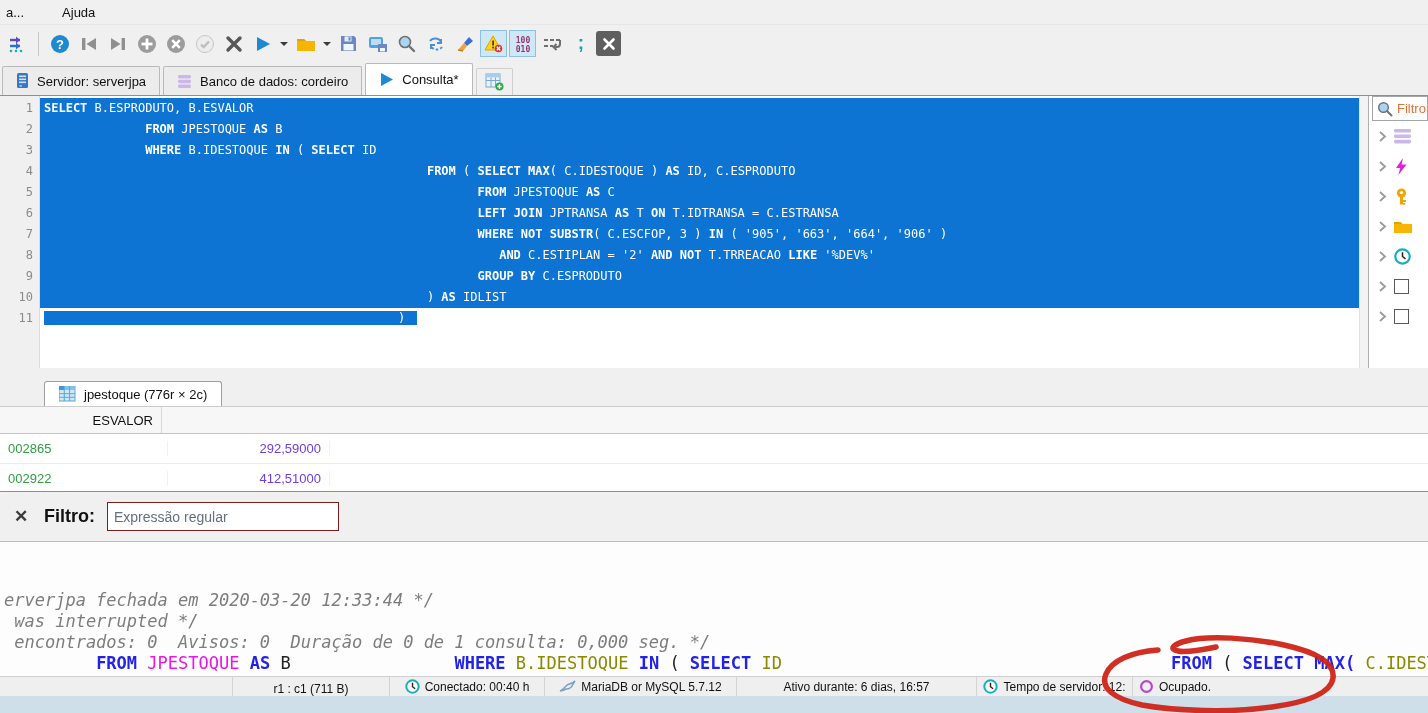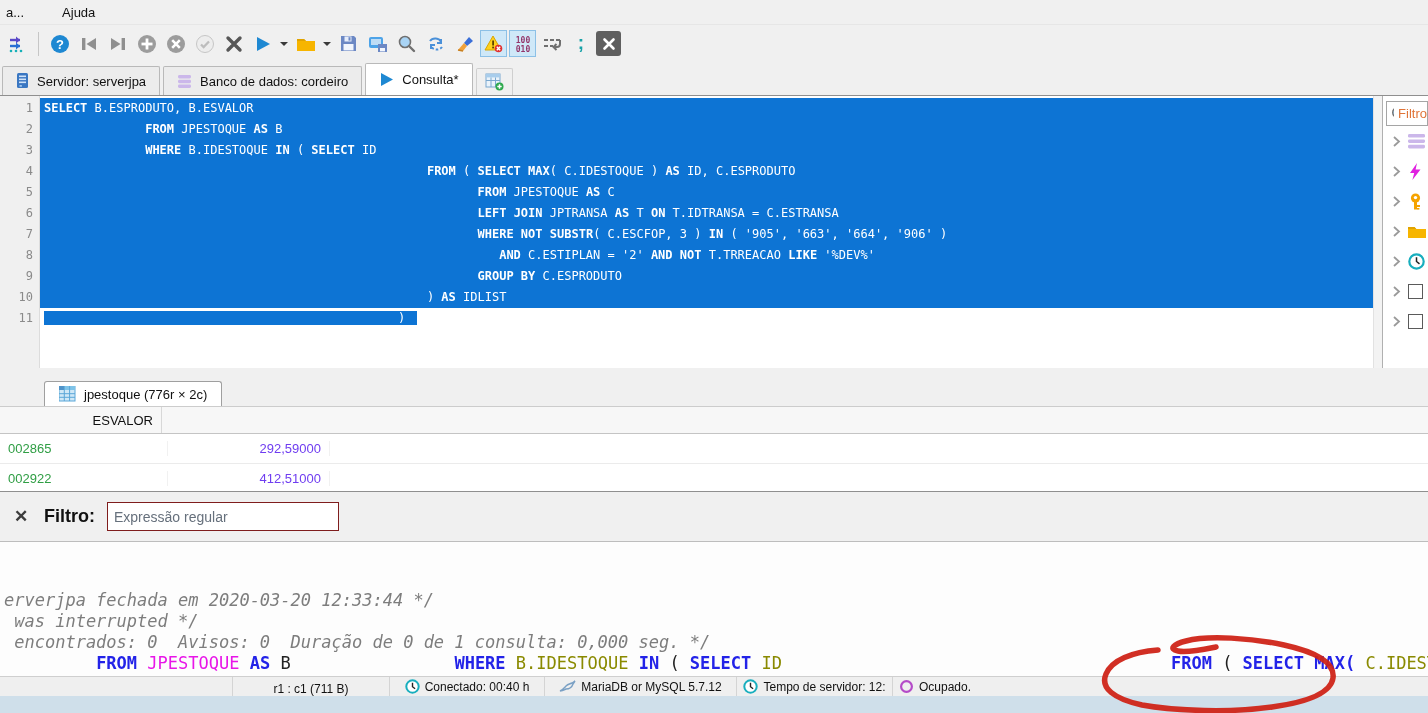--- a/index.html
+++ b/index.html
@@ -32,21 +32,21 @@
   .workspace { height:273px; display:flex; border-top:1px solid #8f8f8f; background:#fff; }
   .editor { flex:1; display:flex; overflow:hidden; }
   .gutter { width:40px; background:#f0f0f0; border-right:1px solid #dcdcdc; padding:2px 6px 0 0;
             font:12px/21px "DejaVu Sans Mono",monospace; color:#8a8a8a; text-align:right; }
   .code { flex:1; padding-top:2px; font:12px/21px "DejaVu Sans Mono",monospace; white-space:pre; overflow:hidden; }
   .code-line { height:21px; padding-left:4px; }
   .sel-full { background:#0d74d4; color:#fff; }
   .sel-part .sel { background:#0d74d4; color:#fff; padding-right:12px; }
   .code b { font-weight:bold; }
   .vscroll { width:9px; background:#f3f3f3; border-left:1px solid #e2e2e2; }
-  .helpers { width:46px; border-left:1px solid #b0b0b0; background:#fff; padding-top:5px; overflow:hidden; }
+  .helpers { width:60px; border-left:1px solid #b0b0b0; background:#fff; overflow:hidden; }
   .helper-search { height:25px; margin-left:3px; border:1px solid #a5a5a5; background:#fff;
                    display:flex; align-items:center; gap:4px; padding-left:4px; white-space:nowrap;
                    font-size:13px; color:#e07438; overflow:hidden; }
   .h-row { height:30px; display:flex; align-items:center; gap:7px; padding-left:9px; }
   .chk { width:15px; height:15px; border:1px solid #5a5a5a; background:#fff; }
 
   
   .rtabrow { height:38px; background:#f0f0f0; display:flex; align-items:flex-end; padding-left:44px;text-align:center; }
   .rtab { height:25px; display:flex; align-items:center; gap:7px; padding:0 14px; font-size:13px;
           background:#fff; border:1px solid #9f9f9f; border-bottom:none; border-radius:3px 3px 0 0; }
@@ -421,20 +421,23 @@
         <path d="M7.5 3.8v3.9l2.6 2" stroke="#222" stroke-width="1.4" fill="none"></path>
       </svg>
       <span>Conectado: 00:40 h</span>
     </div>
     <div class="sb-cell sb-3">
       <svg width="17" height="13">
         <path d="M1 11c3-1 4-3 6-5s4-2 6-3l3-2-2 3c-1 3-4 5-7 5-2 1-3 2-6 2z" fill="none" stroke="#7aa0c4" stroke-width="1.4"></path>
       </svg>
       <span>MariaDB or MySQL 5.7.12</span>
     </div>
+    <div class="sb-cell sb-4">
+      <span>Ativo durante: 6 dias, 16:57</span>
+    </div>
     <div class="sb-cell sb-5">
       <svg width="15" height="15">
         <circle cx="7.5" cy="7.5" r="6.2" fill="#fff" stroke="#18aebe" stroke-width="2"></circle>
         <path d="M7.5 3.8v3.9l2.6 2" stroke="#222" stroke-width="1.4" fill="none"></path>
       </svg>
       <span>Tempo de servidor: 12:</span>
     </div>
     <div class="sb-cell sb-6">
       <svg width="15" height="15">
         <circle cx="7.5" cy="7.5" r="5.4" fill="none" stroke="#b44bc8" stroke-width="2.2"></circle>

